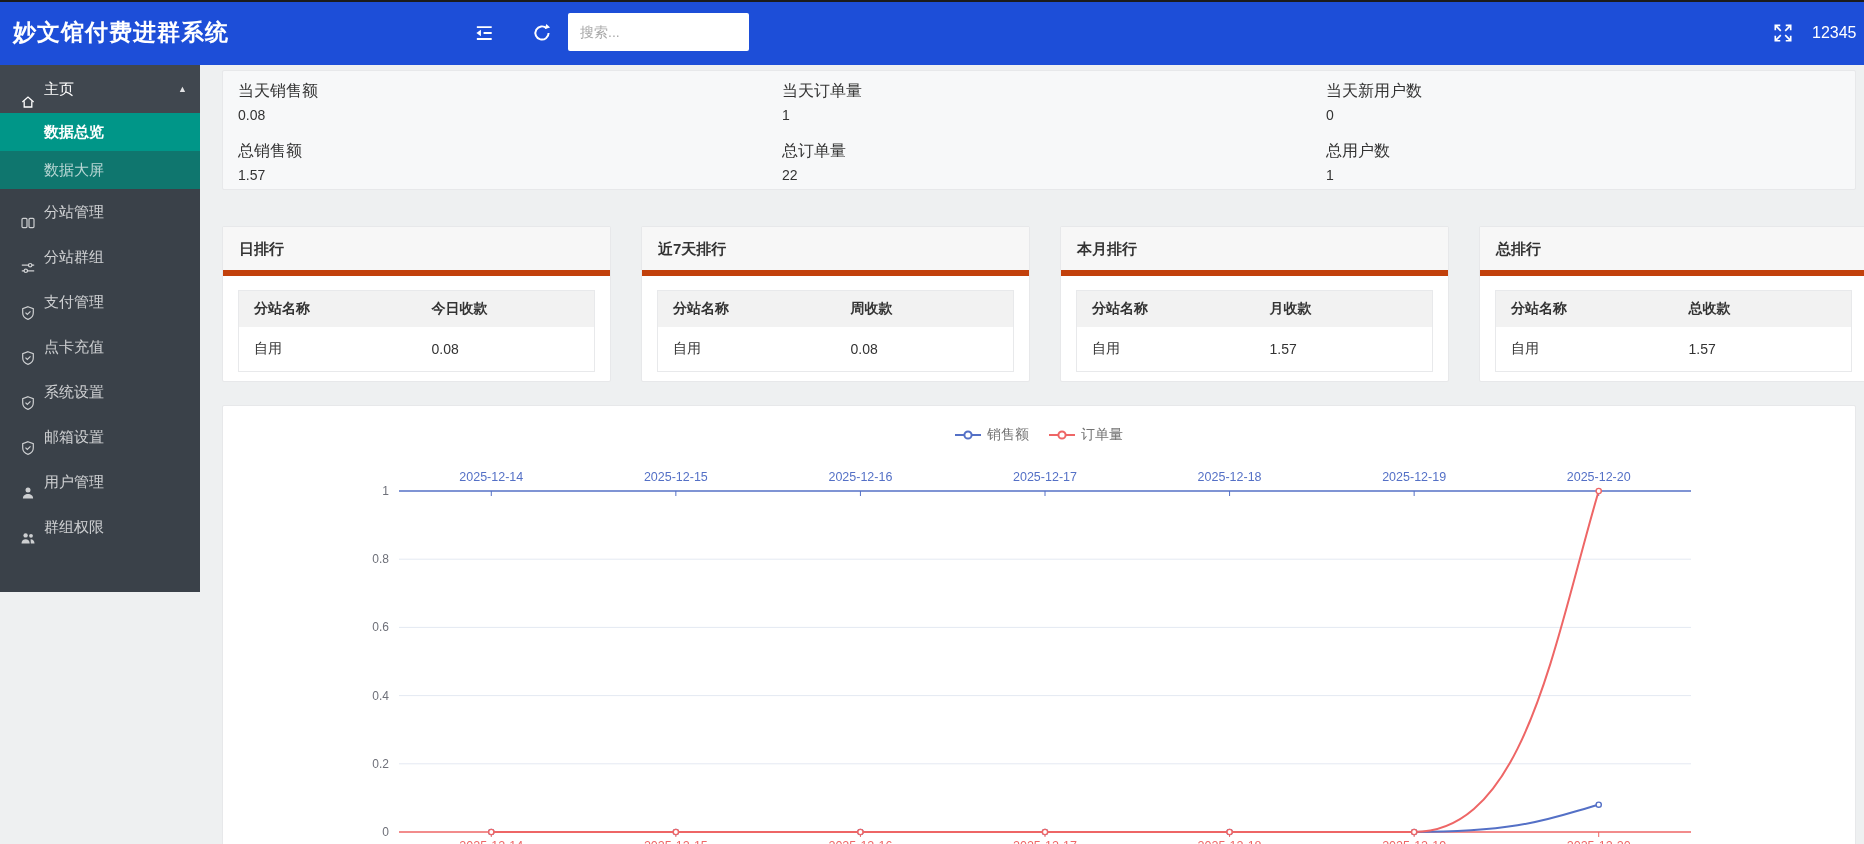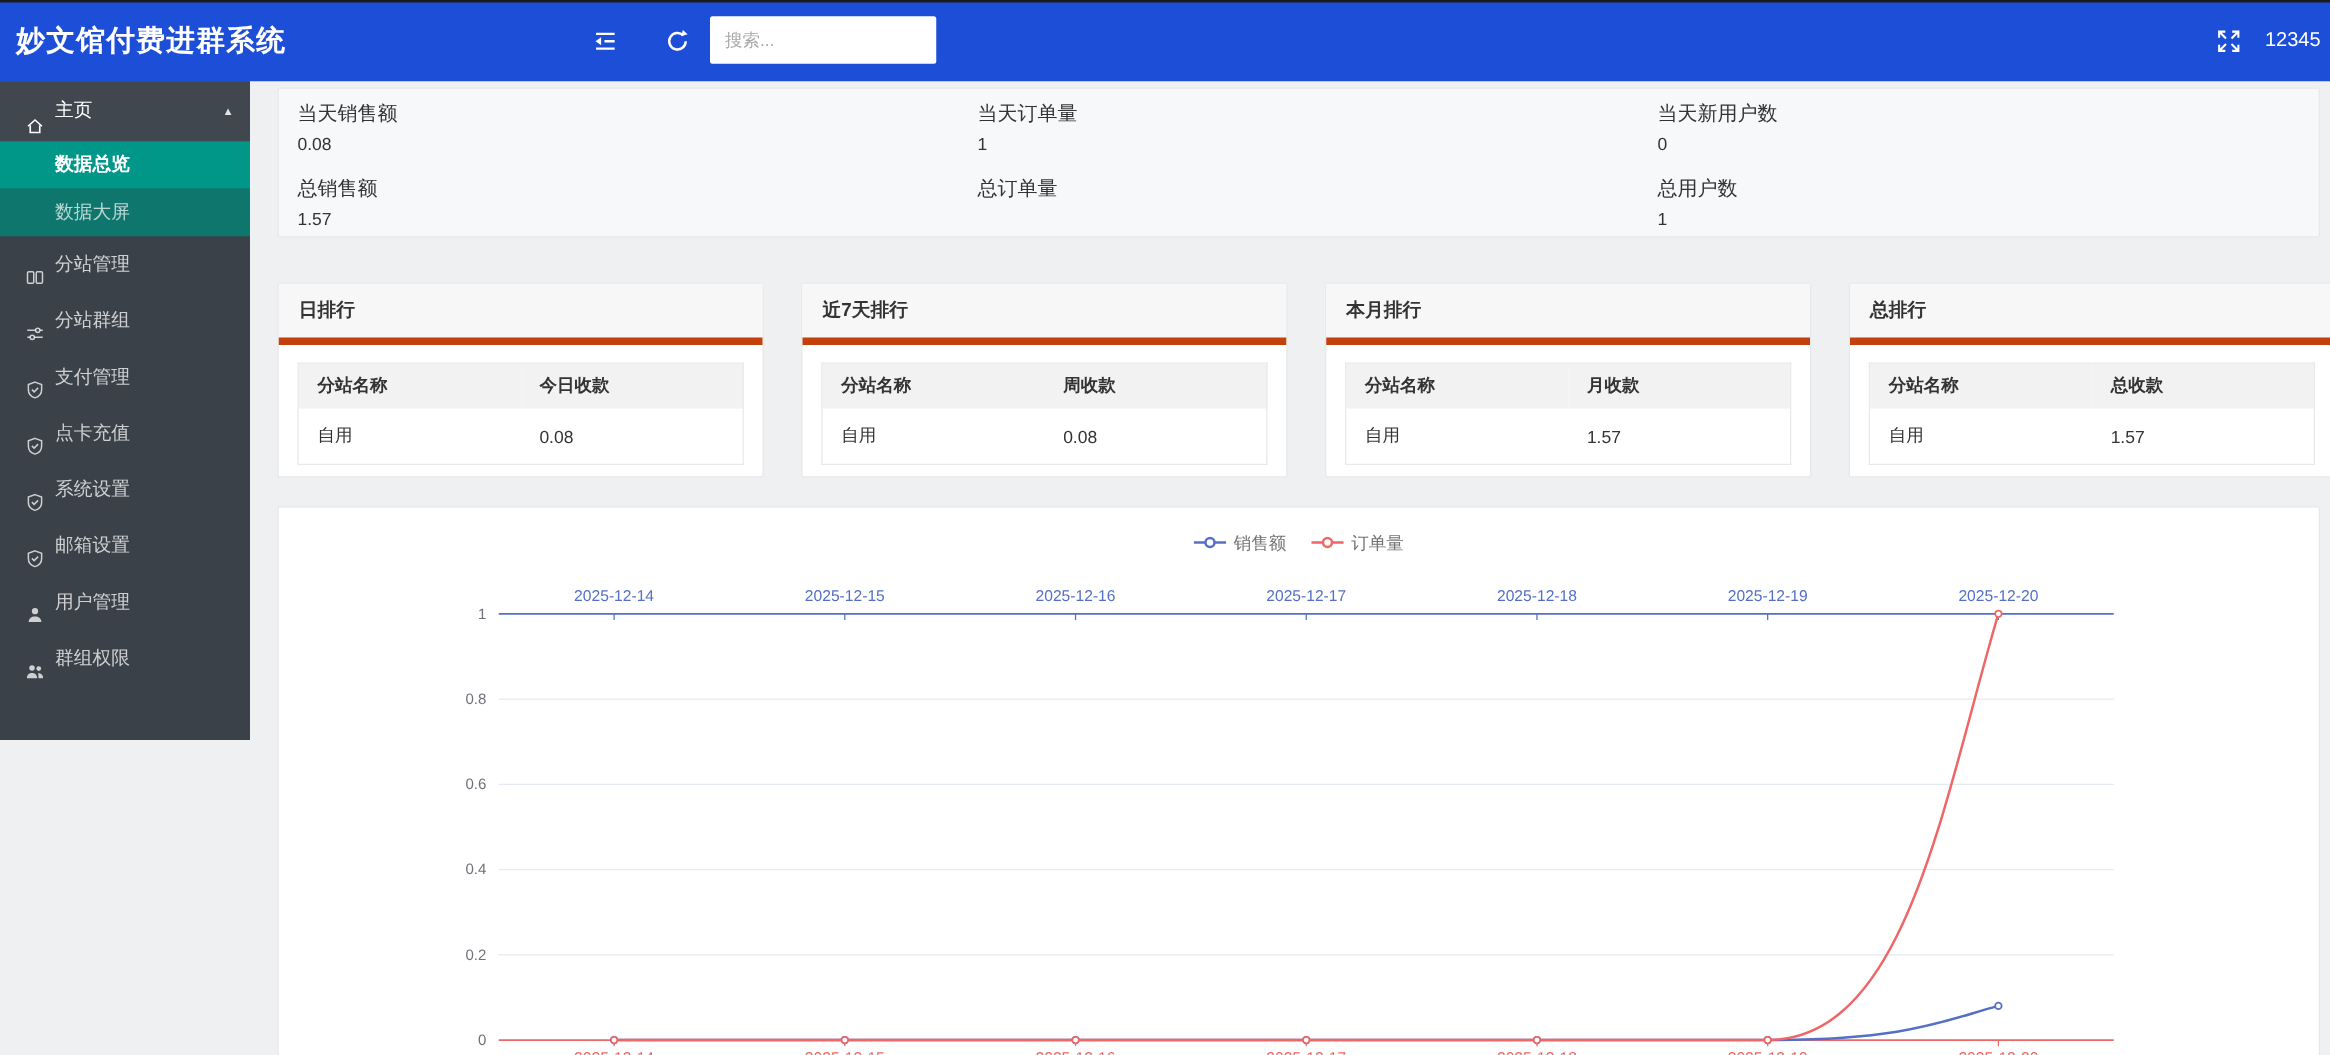--- a/index.html
+++ b/index.html
@@ -214,20 +214,21 @@
   <div class="stat-cell">
     <div class="stat-label">当天新用户数</div>
     <div class="stat-value">0</div>
   </div>
   <div class="stat-cell">
     <div class="stat-label">总销售额</div>
     <div class="stat-value">1.57</div>
   </div>
   <div class="stat-cell">
     <div class="stat-label">总订单量</div>
+    <div class="stat-value">22</div>
   </div>
   <div class="stat-cell">
     <div class="stat-label">总用户数</div>
     <div class="stat-value">1</div>
   </div>
 </div>
 
 <div class="card rank-card" style="left:222px;">
   <div class="rank-head">日排行</div>
   <div class="rank-body">

